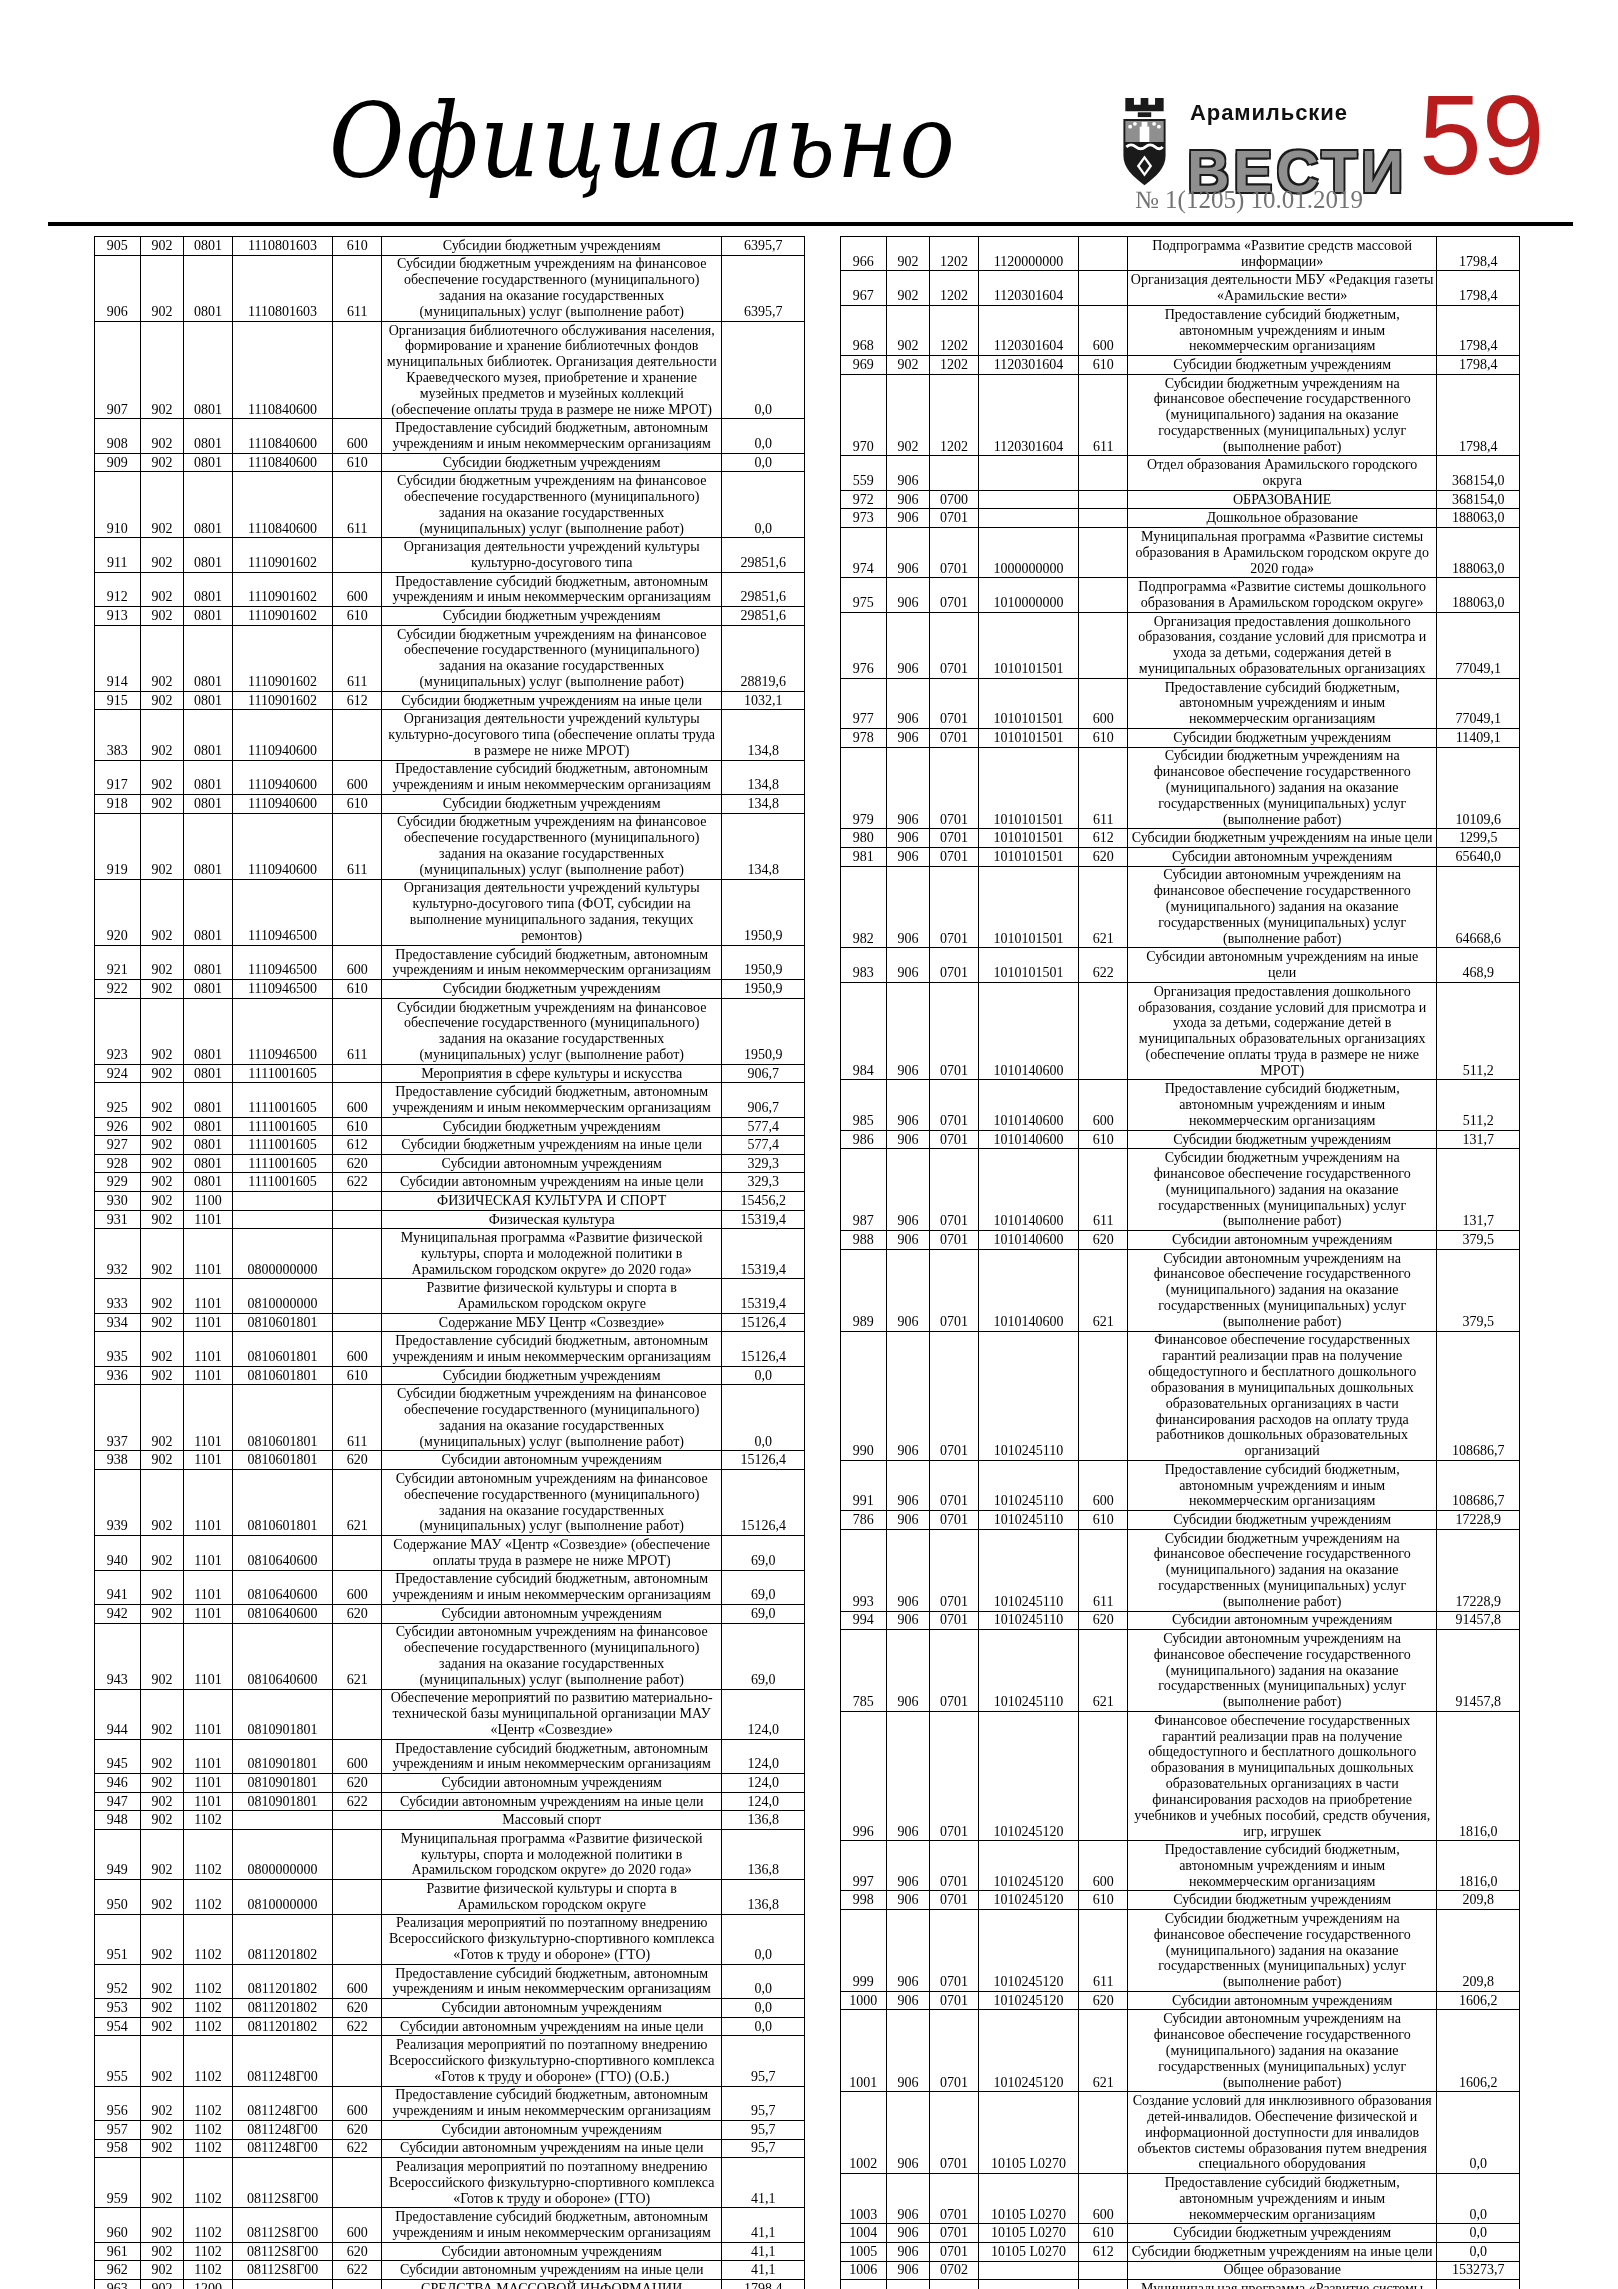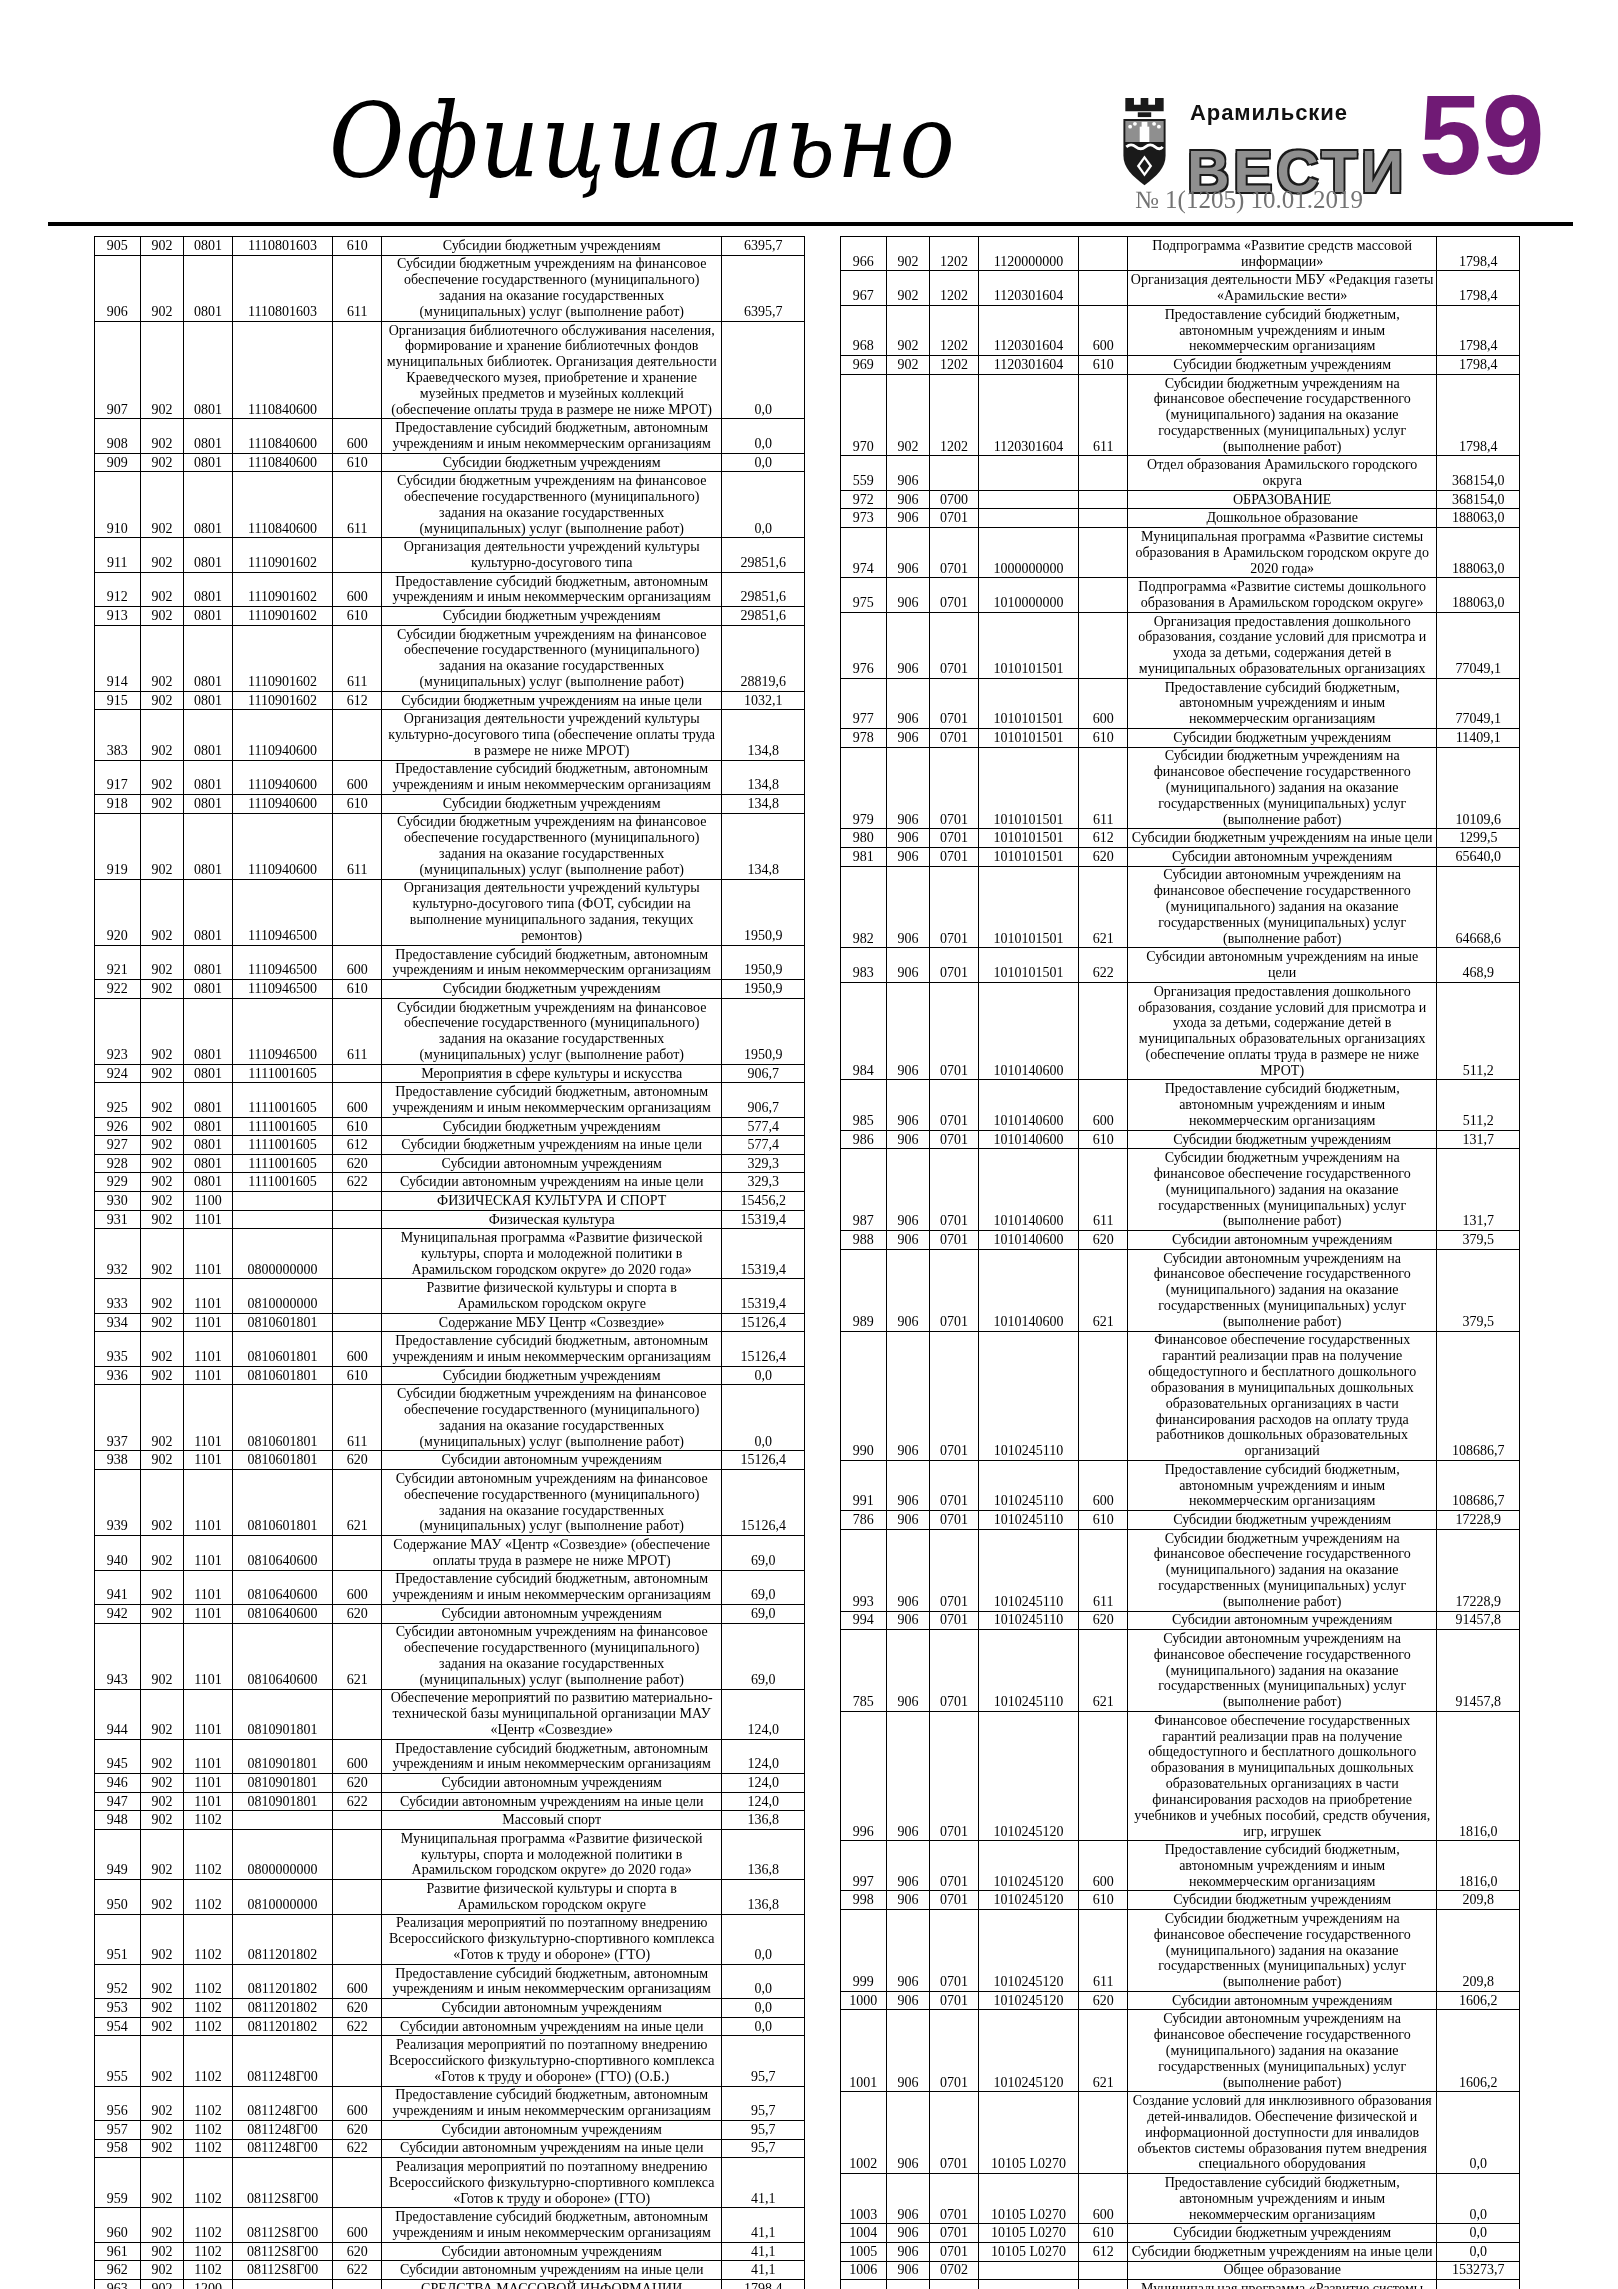--- a/index.html
+++ b/index.html
@@ -22,22 +22,22 @@
     font-size:22px;letter-spacing:0.9px;color:#111;
   }
   .brand-main{
     position:absolute;left:89px;top:60px;
     font-family:"Liberation Sans", sans-serif;font-weight:bold;
     font-size:59px;line-height:1;letter-spacing:3.7px;color:#8f8f8f;
     text-shadow:-1.8px -1.8px 0 #1a1a1a,1.8px -1.8px 0 #1a1a1a,-1.8px 1.8px 0 #1a1a1a,1.8px 1.8px 0 #1a1a1a;
   }
   .page-number{
     position:absolute;left:321px;top:-3.7px;
-    font-family:"Liberation Sans", sans-serif;font-weight:bold;
-    font-size:113px;line-height:1;color:#701a75;
+    font-family:"Liberation Sans", sans-serif;font-weight:normal;
+    font-size:113px;line-height:1;color:#b91c1c;
   }
   .issue-line{
     position:absolute;left:37px;top:103px;
     font-family:"Liberation Serif", serif;font-size:25px;color:#737373;
   }
   .header-rule{
     position:absolute;left:48px;top:222px;width:1525px;height:3.7px;background:#000;
   }
   
   .columns{

